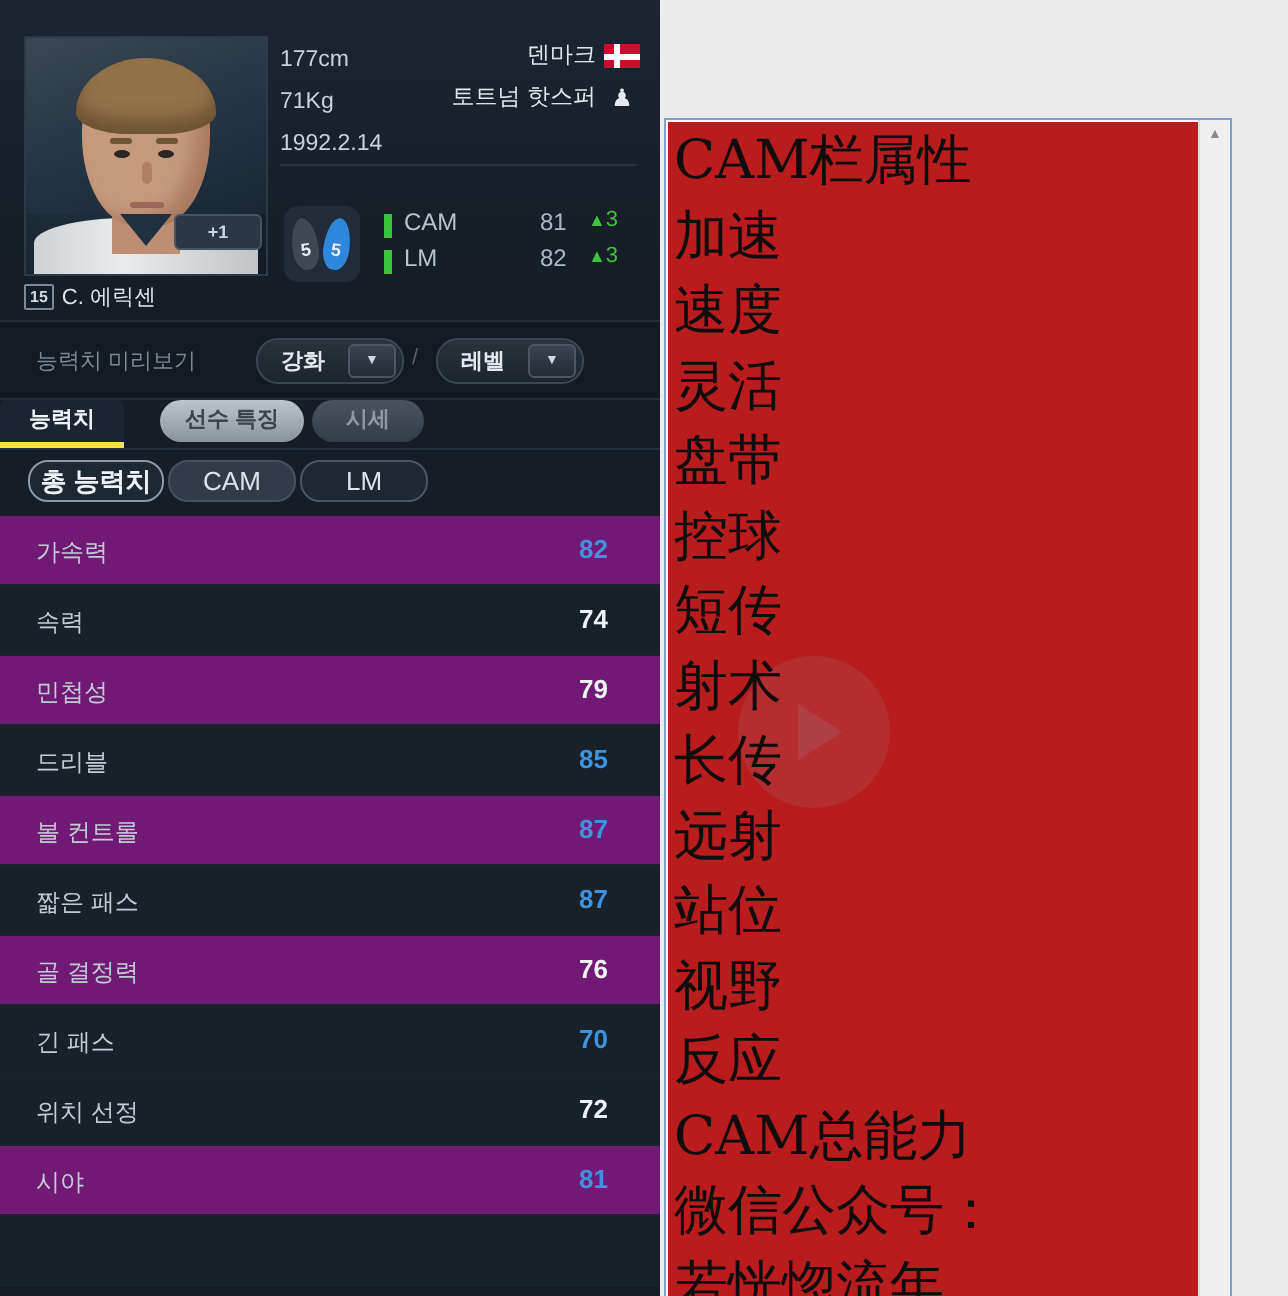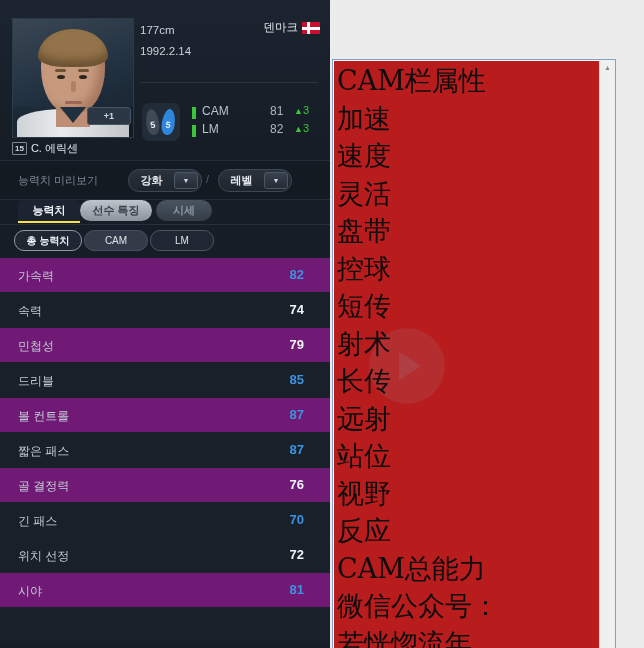--- a/index.html
+++ b/index.html
@@ -124,30 +124,30 @@
   .dd1{left:128px;width:72px;}
   .dd2{left:218px;width:72px;}
   .slash{position:absolute;left:206px;top:12px;color:#555f6b;font-size:11px;}
 
   
   .tabs{position:absolute;left:0;top:198px;width:330px;height:26px;}
   .tab{
     position:absolute;top:2px;height:21px;line-height:21px;text-align:center;
     font-size:11px;font-weight:bold;border-radius:4px 4px 0 0;
   }
-  .tab.active{left:18px;width:62px;background:#1b2430;color:#f2f5f8;border-bottom:2px solid #fde047;}
+  .tab.active{left:0;width:62px;background:#1b2430;color:#f2f5f8;border-bottom:4px solid #fde047;}
   .tab.t2{left:80px;width:72px;background:linear-gradient(180deg,#bcc4cc,#8b949d);color:#3b434b;border-radius:11px;}
   .tab.t3{left:156px;width:56px;background:linear-gradient(180deg,#4a545f,#343d47);color:#8d98a3;border-radius:11px;}
   .tabs-sep{position:absolute;left:0;top:224px;width:330px;height:1px;background:#27313d;}
 
   
   .subtabs{position:absolute;left:0;top:230px;width:330px;height:24px;}
   .pill{
     position:absolute;top:0;height:19px;line-height:19px;text-align:center;
-    font-size:10px;border-radius:10px;
+    font-size:13px;border-radius:10px;
   }
   .pill.on{left:14px;width:66px;background:#1e2732;border:1px solid #8e99a4;color:#eef2f6;font-weight:bold;}
   .pill.p2{left:84px;width:62px;background:#323b47;border:1px solid #465160;color:#dde3e9;}
   .pill.p3{left:150px;width:62px;background:#1e2732;border:1px solid #4b5663;color:#dde3e9;}
 
   
   .stats{position:absolute;left:0;top:258px;width:330px;}
   .stat-row{position:relative;height:34px;border-bottom:1px solid #1a222c;}
   .stat-row.even{background:#701a75;}
   .stat-row.odd{background:#18202a;}
@@ -224,20 +224,25 @@
       <div class="name-row">
         <span class="num-box">15</span>
         <span class="pname">C. 에릭센</span>
       </div>
 
       <div class="bio">
         <div class="bio-line">
           <span class="bio-left">177cm</span>
           <span class="bio-right">덴마크</span>
           <span class="flag"></span>
+        </div>
+        <div class="bio-line">
+          <span class="bio-left">71Kg</span>
+          <span class="bio-right">토트넘 핫스퍼</span>
+          <span class="club-logo">♟</span>
         </div>
         <div class="bio-line">
           <span class="bio-left">1992.2.14</span>
         </div>
       </div>
       <div class="bio-sep"></div>
 
       <div class="feet-box">
         <div class="foot left">5</div>
         <div class="foot right">5</div>

